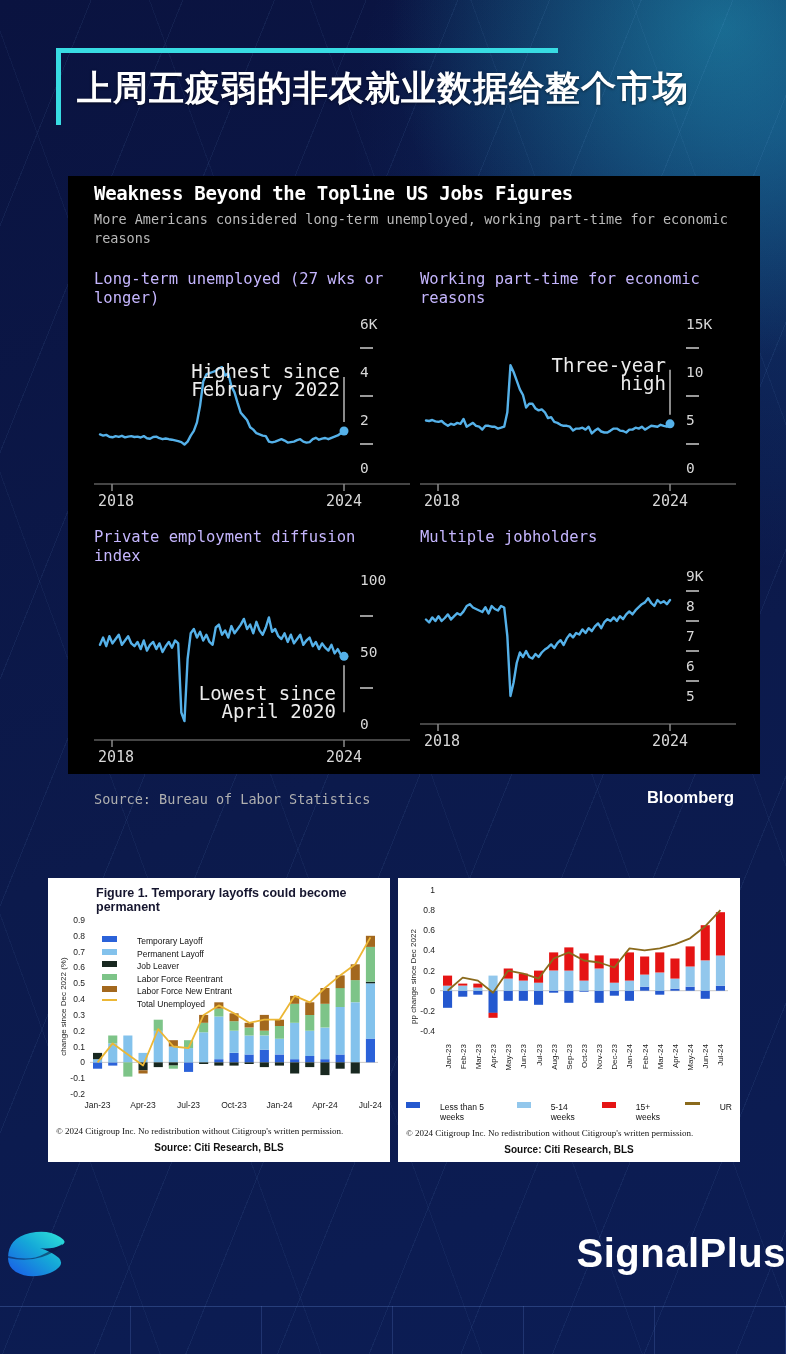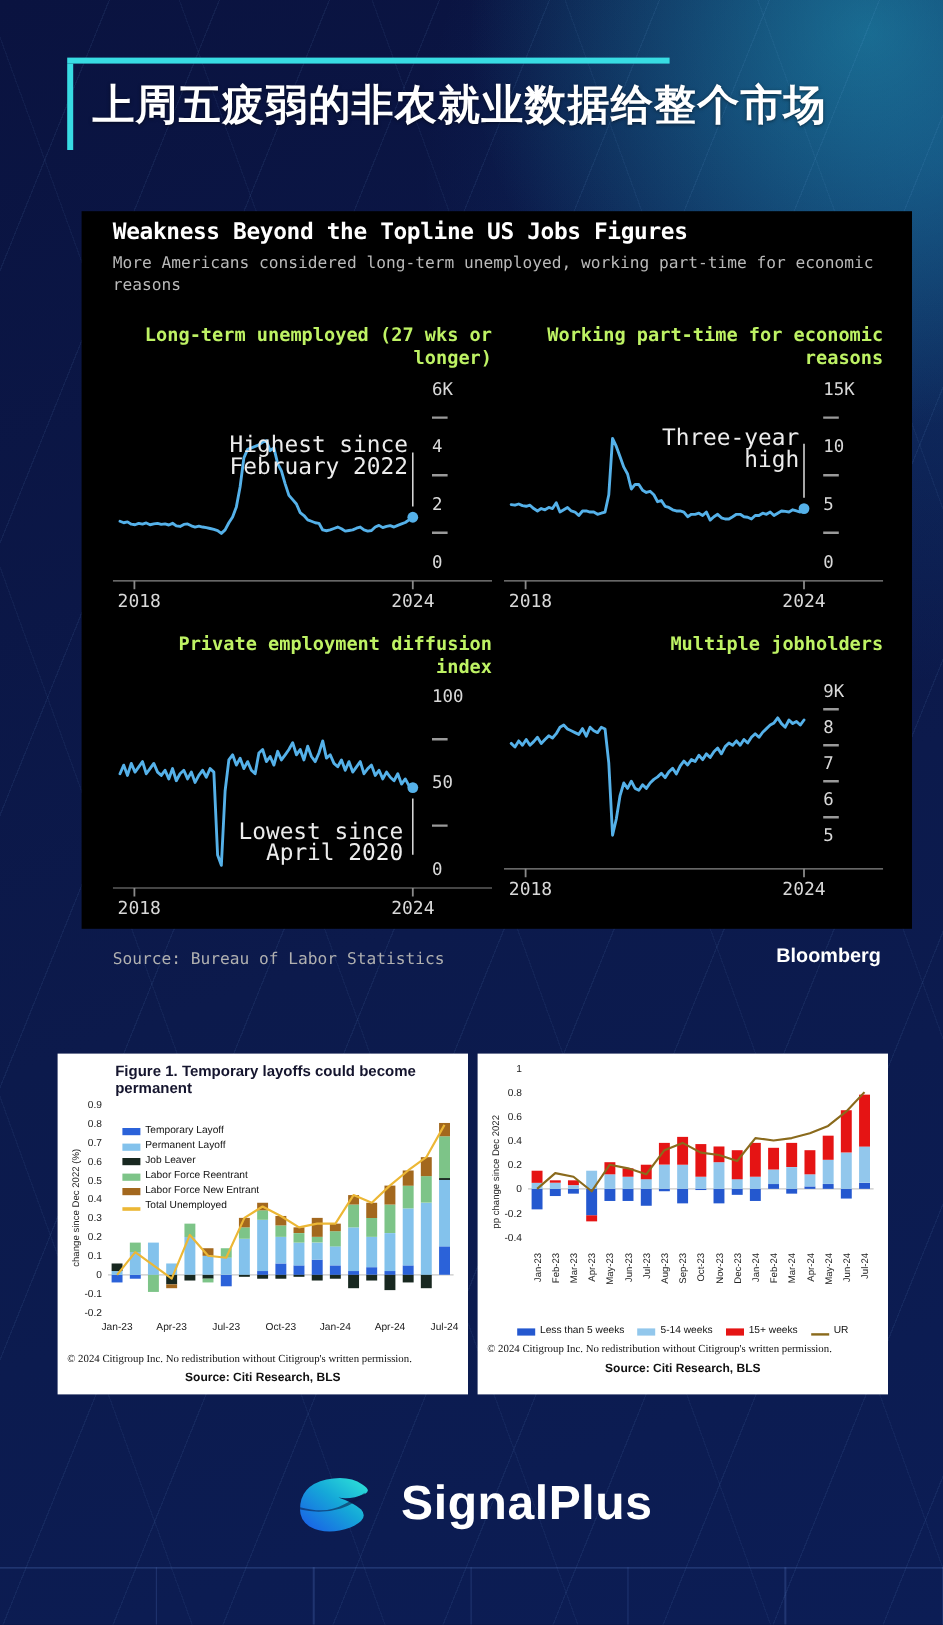--- a/index.html
+++ b/index.html
@@ -19,49 +19,49 @@
   .accent-top{width:502px;height:5px;background:var(--cyan);}
   .title-text{border-left:5px solid var(--cyan);padding:10px 0 12px 16px;}
   .title-text div{color:#fff;font-weight:700;font-size:35px;line-height:50px;letter-spacing:1px;
     text-shadow:0 1px 3px rgba(0,0,0,.5);}
   
   .bb-panel{position:absolute;left:48px;top:176px;width:692px;height:598px;background:#000;z-index:2;
     box-sizing:border-box;padding:6px 26px;font-family:"DejaVu Sans Mono",monospace;margin-left:20px;}
   .bb-panel h1{margin:0;color:#fff;font-size:19px;font-weight:700;letter-spacing:-.3px;}
   .bb-panel .bb-sub{margin:6px 0 0 0;color:#b9b9b9;font-size:13.5px;line-height:19px;font-weight:400;}
   .bb-grid{display:grid;grid-template-columns:316px 316px;column-gap:10px;row-gap:16px;margin-top:22px;}
-  .bb-cell h2{margin:0 0 2px 0;color:#bef264;font-size:15.5px;line-height:19px;font-weight:700;min-height:40px;text-align:right;}
+  .bb-cell h2{margin:0 0 2px 0;color:#c4b5fd;font-size:15.5px;line-height:19px;font-weight:400;min-height:40px;}
   .bb-row2 h2{min-height:22px;}
   .bb-chart-wrap{position:relative;width:316px;height:200px;}
   .bb-svg text{font-family:"DejaVu Sans Mono",monospace;}
   .bb-annot{position:absolute;color:#ececec;font-size:19px;line-height:18px;text-align:right;}
   .cell-longterm .bb-annot{top:50px;right:70px;width:180px;}
   .cell-parttime .bb-annot{top:44px;right:70px;width:118px;}
   .cell-diffusion .bb-annot{top:116px;right:74px;width:170px;}
   .bb-footer{display:flex;justify-content:space-between;align-items:flex-end;margin-top:20px;}
   .bb-footer .bb-src{color:#b0b0b0;font-size:13.5px;}
   .bb-brand{color:#fff;font-size:16.5px;font-weight:700;font-family:"Liberation Sans",sans-serif;}
   
   .citi-row{position:absolute;left:48px;top:878px;width:692px;display:flex;gap:8px;z-index:2;}
   .citi-panel{background:#fff;width:342px;height:284px;box-sizing:border-box;padding:8px 8px 6px 8px;overflow:hidden;}
   .citi-panel h3{margin:0 0 2px 0;color:#15152e;font-size:12.5px;font-weight:700;font-family:"Liberation Sans",sans-serif;padding-left:40px;}
   .citi-chart{position:relative;}
   .citi-ylabel{position:absolute;left:-58px;top:86px;width:130px;transform:rotate(-90deg);transform-origin:center;
     font-size:8px;color:#222;text-align:center;}
   .citi-svg text{font-family:"Liberation Sans",sans-serif;}
   .citi-legend{font-size:8.5px;color:#111;}
-  .citi-legend .legend-item{display:flex;align-items:flex-end;gap:4px;}
+  .citi-legend .legend-item{display:flex;align-items:flex-start;gap:20px;}
   .citi-legend .sw{display:inline-block;width:15px;height:6px;}
   .citi-legend .sw-line{height:2.5px;}
   .legend-col{position:absolute;left:46px;top:20px;display:flex;flex-direction:column;gap:2.5px;}
   .legend-row{display:flex;justify-content:center;gap:11px;margin-top:0px;}
   .copyright{margin:6px 0 0 0;font-family:"Liberation Serif",serif;font-size:9px;color:#111;white-space:nowrap;}
   .citi-source{margin:6px 0 0 0;font-size:10px;font-weight:700;color:#111;font-family:"Liberation Sans",sans-serif;text-align:center;}
   
-  .brand-row{position:absolute;top:1222px;left:0;width:100%;display:flex;justify-content:center;align-items:center;gap:16px;z-index:2;}
+  .brand-row{position:absolute;top:1222px;left:0;width:100%;display:flex;justify-content:space-between;align-items:center;gap:16px;z-index:2;}
   .brand-text{color:#fff;font-size:40px;font-weight:700;letter-spacing:.5px;}
   .bottom-grid{position:absolute;top:1306px;left:0;width:100%;height:48px;
     border-top:1px solid rgba(110,150,230,.28);
     background:repeating-linear-gradient(90deg, transparent 0 130px, rgba(110,150,230,.20) 130px 131px);}
 </style>
 </head>
 <body>
 
 <div class="page">
 

